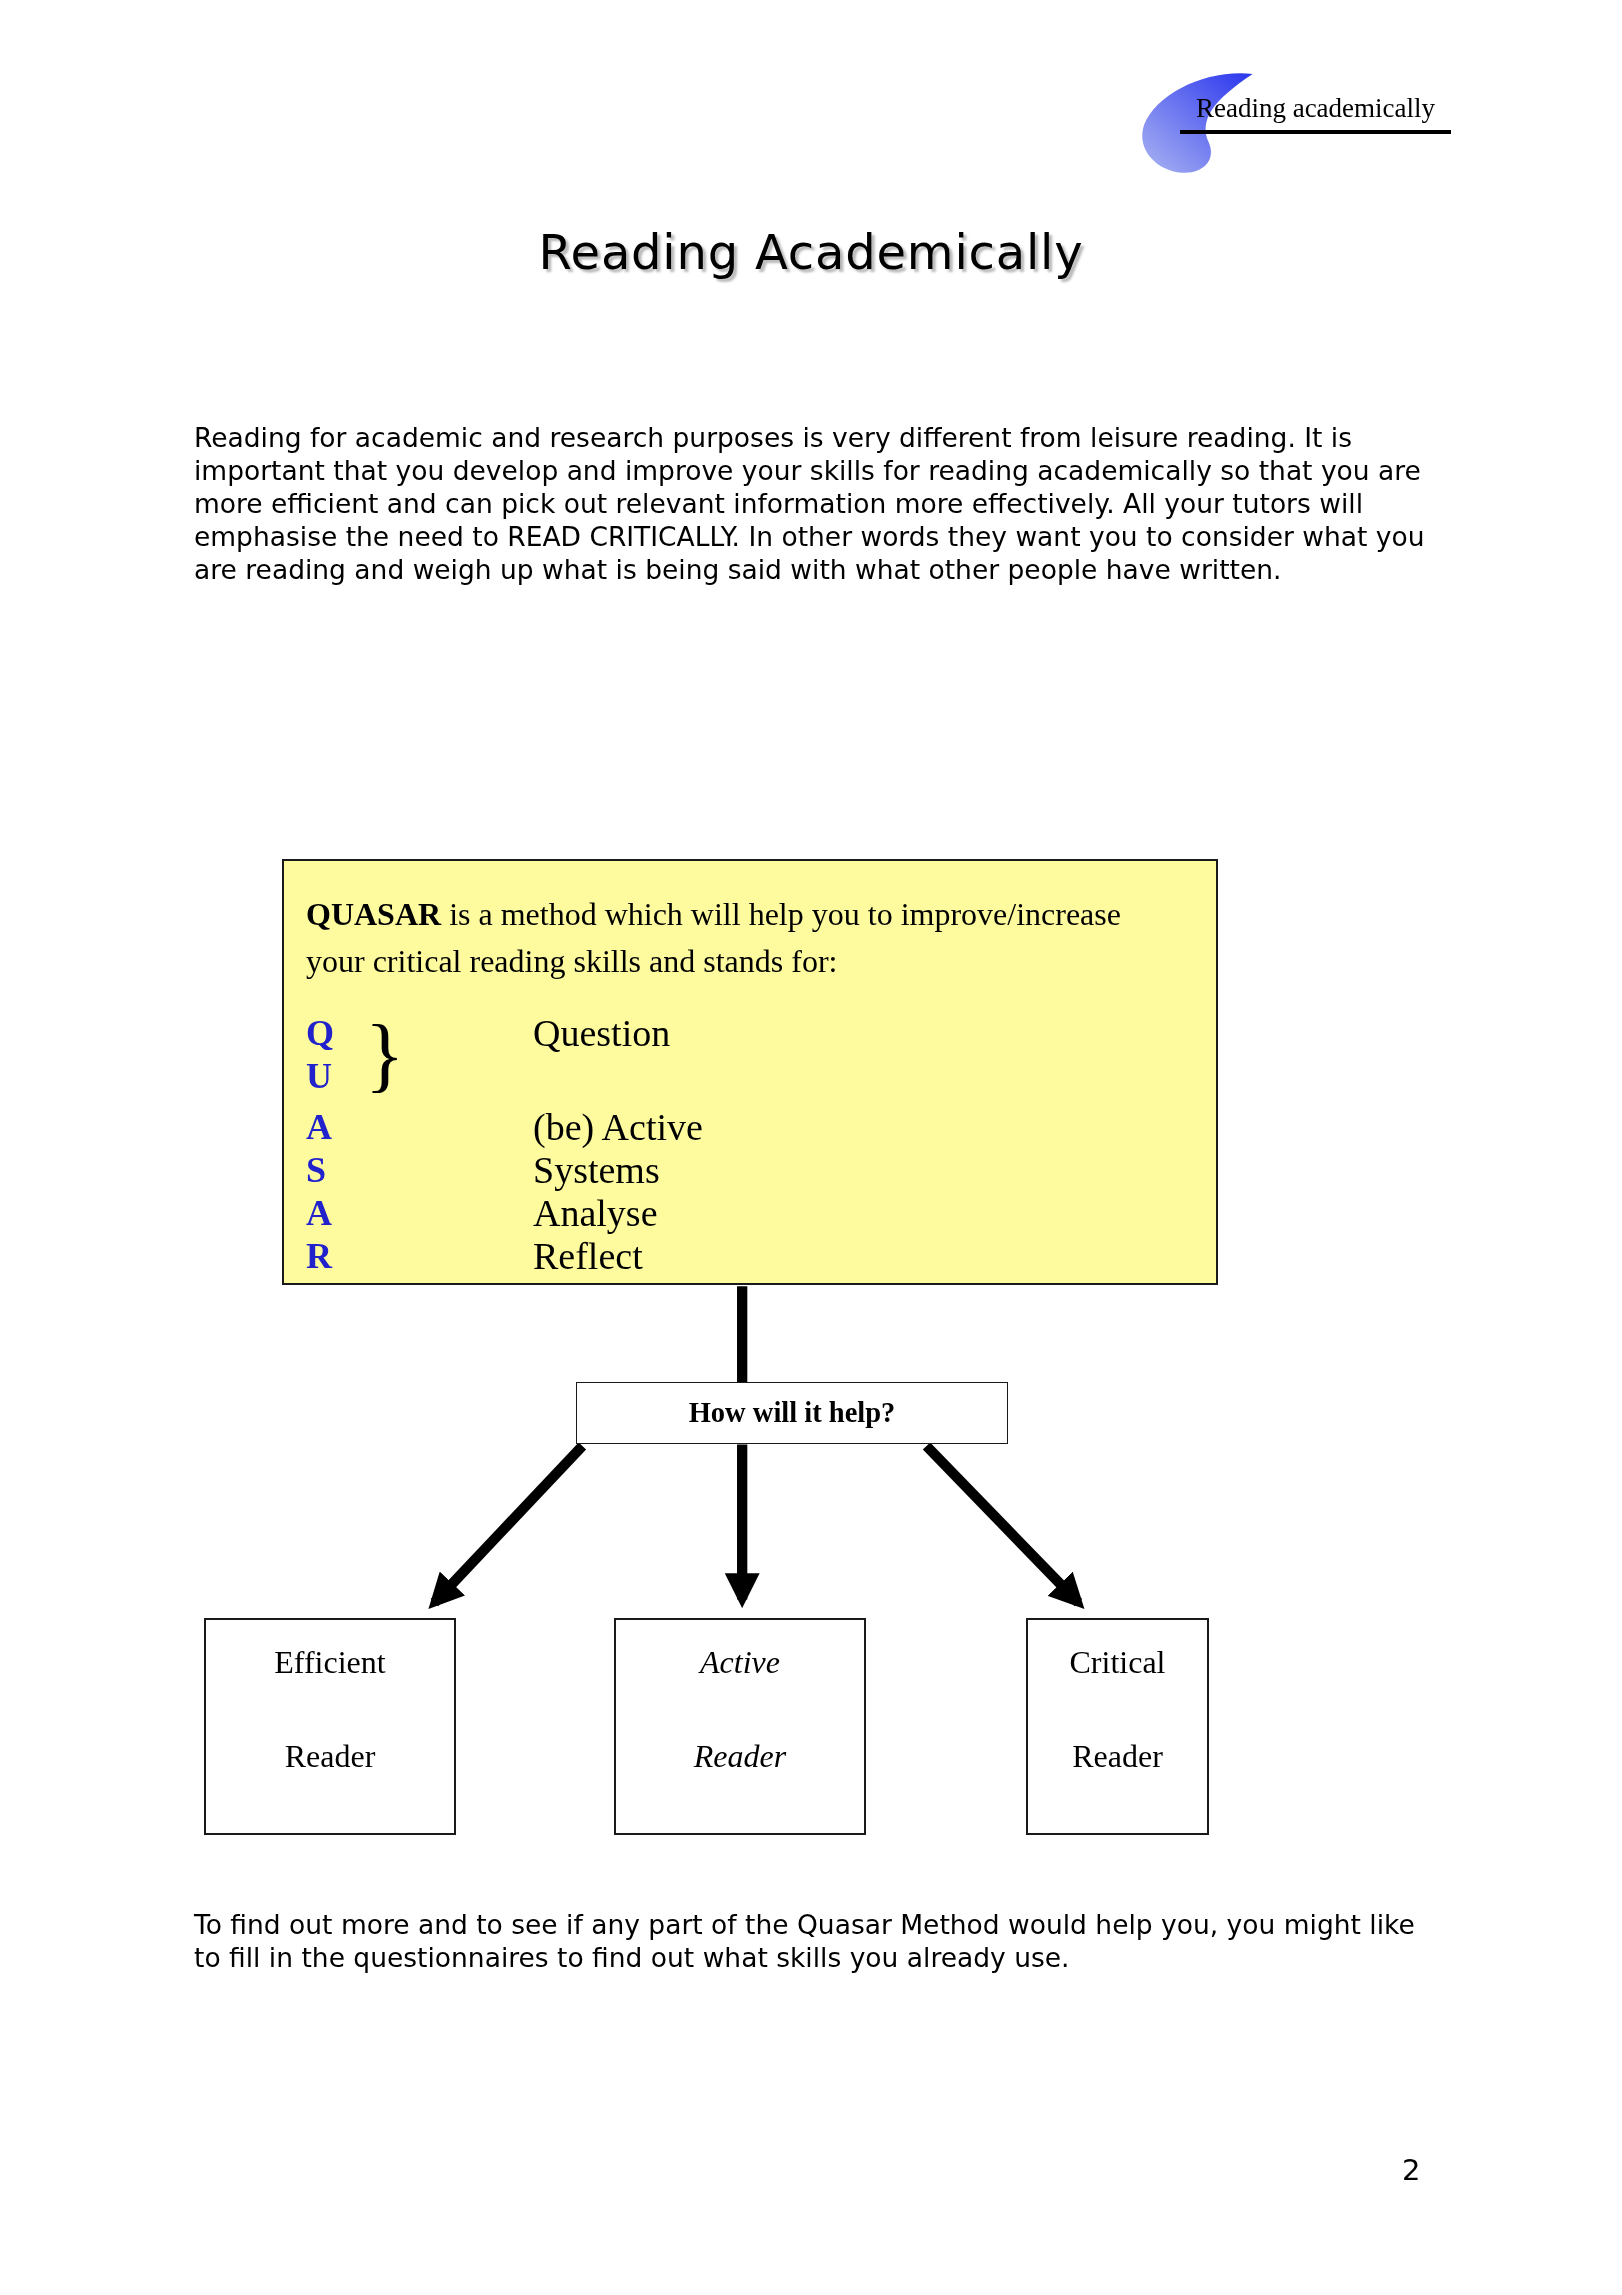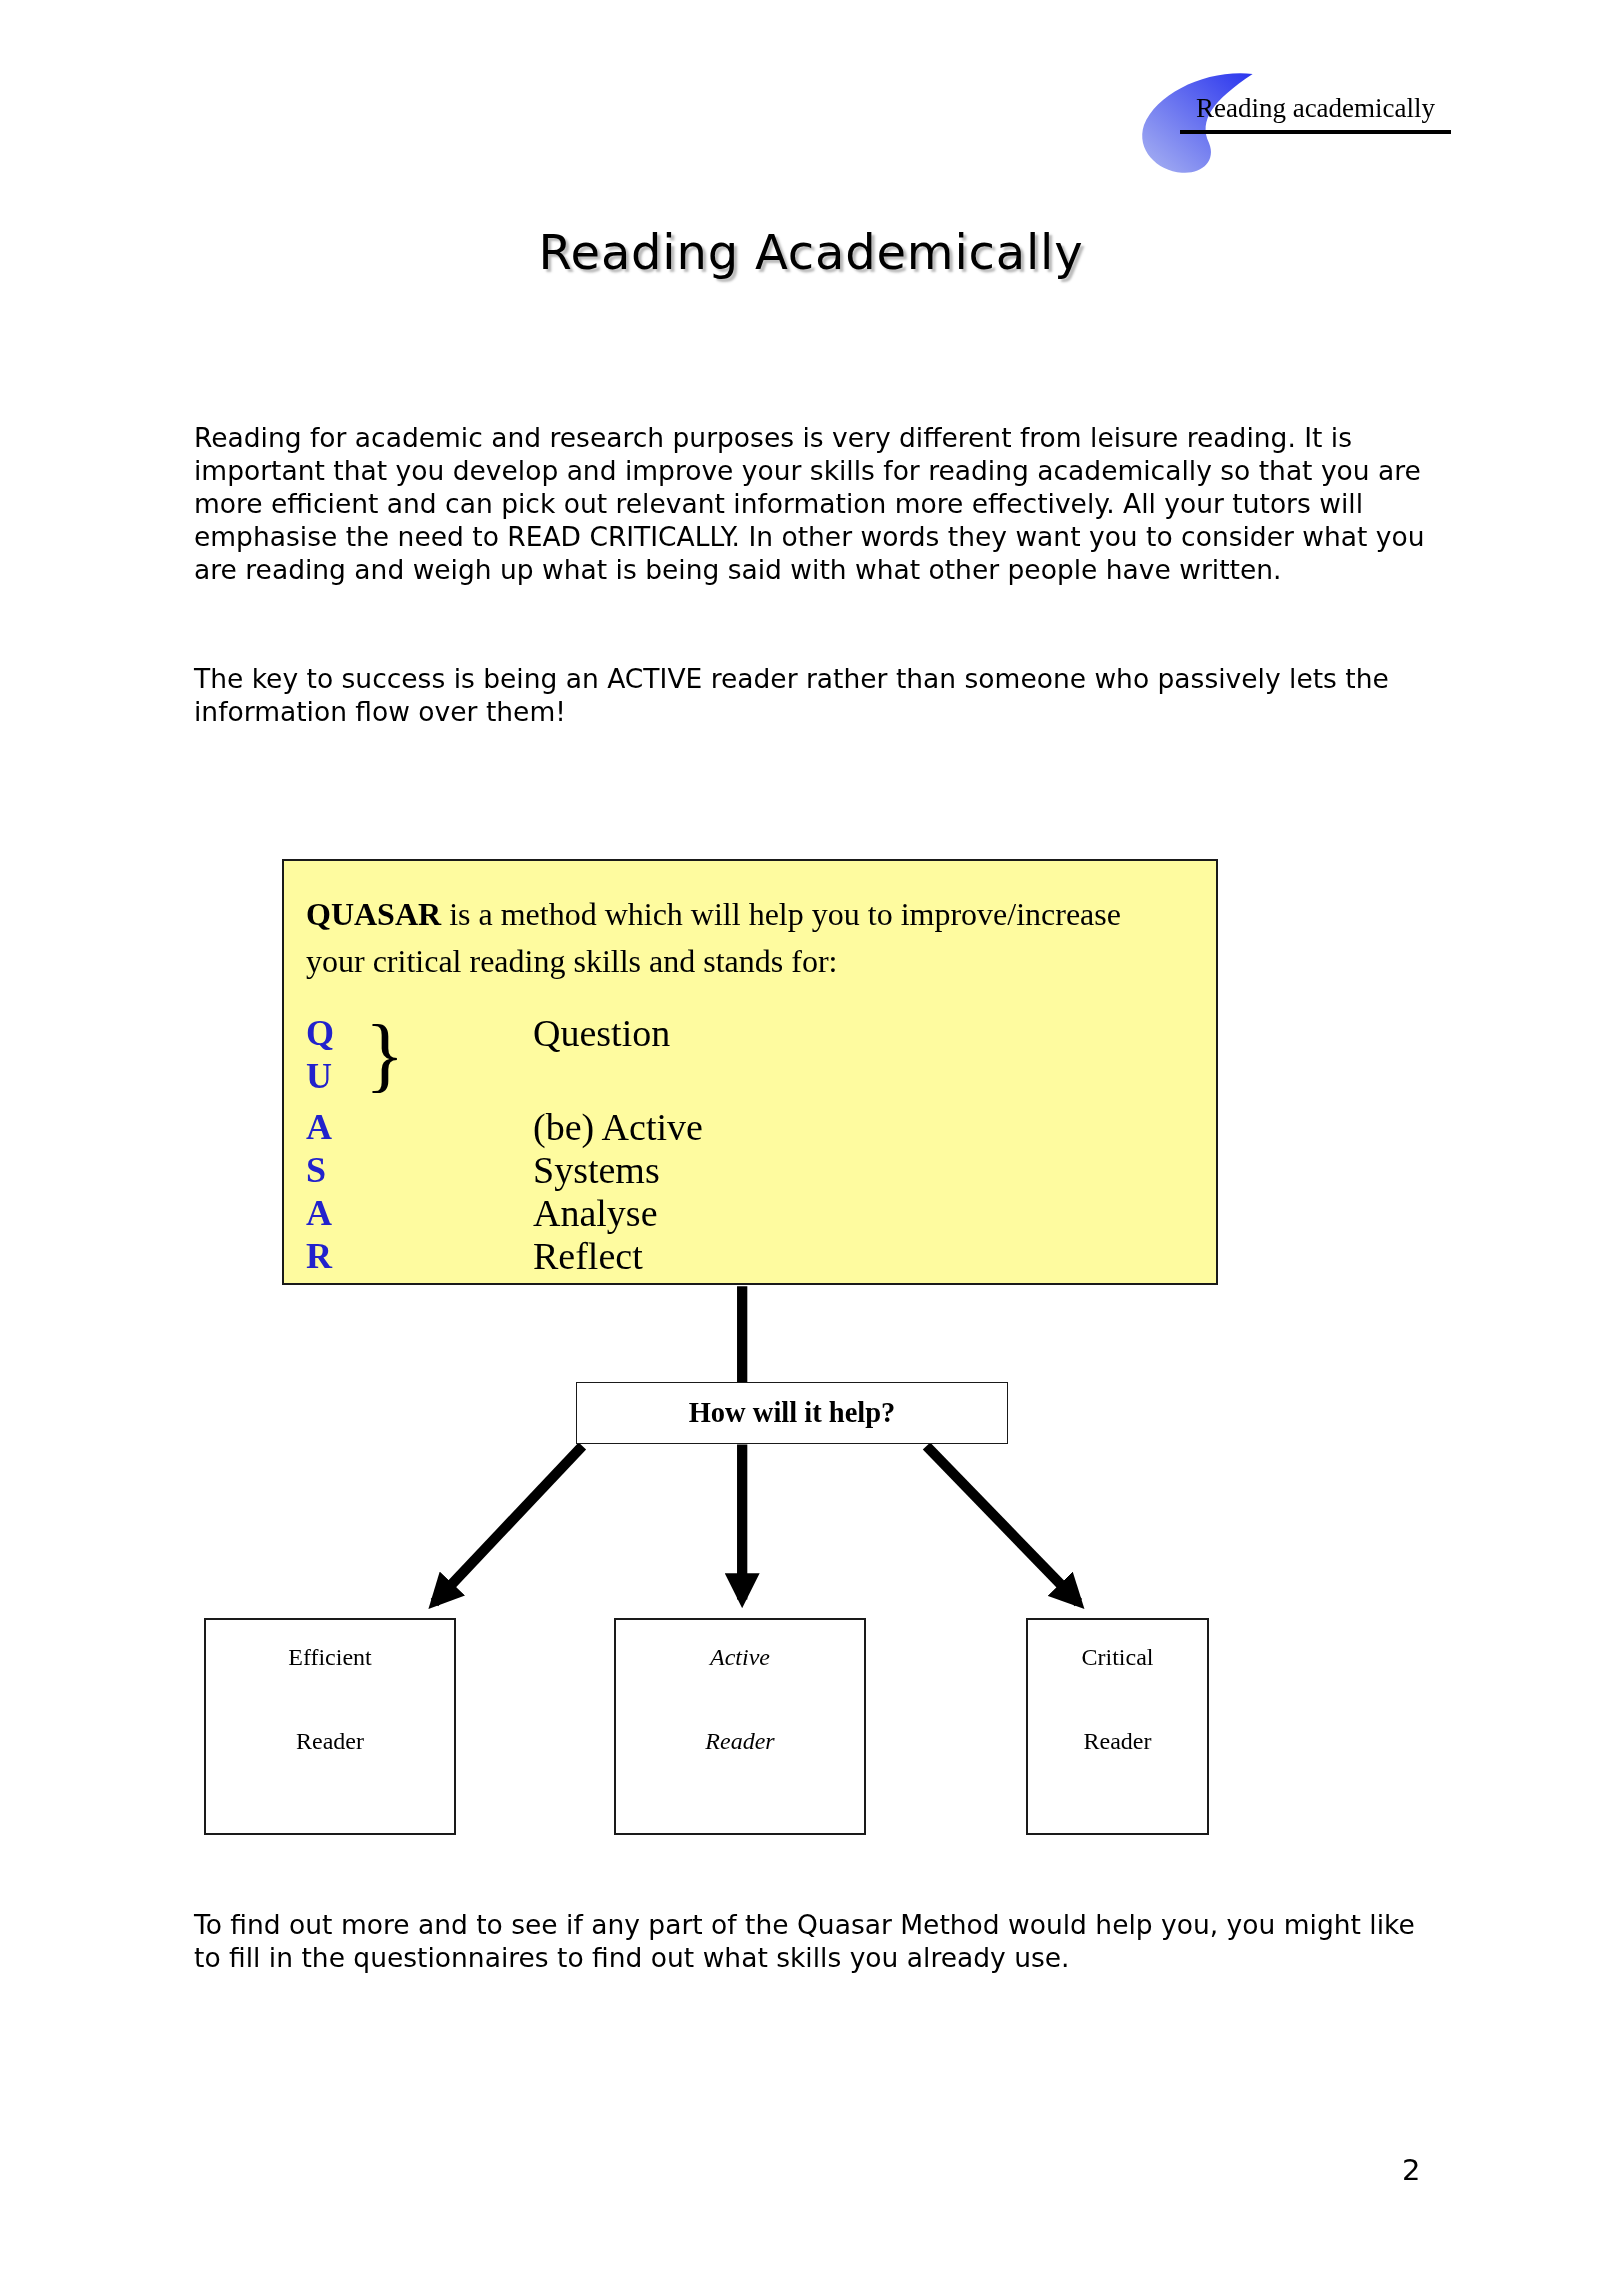--- a/index.html
+++ b/index.html
@@ -73,21 +73,21 @@
   .hwih-box{
     position:absolute;left:576px;top:1382px;width:432px;height:62px;
     border:1.6px solid #1a1a1a;background:#fff;box-sizing:border-box;
     display:flex;align-items:center;justify-content:center;
     font-size:28.5px;font-weight:bold;z-index:2;
   }
   .outcome-box{
     position:absolute;top:1618px;height:217px;
     border:2.4px solid #1a1a1a;background:#fff;box-sizing:border-box;
     display:flex;flex-direction:column;align-items:center;
-    padding-top:24px;font-size:24px;z-index:2;
+    padding-top:24px;font-size:32px;z-index:2;
   }
   .outcome-box .line2{margin-top:57px;}
   .box-efficient{left:204px;width:252px;}
   .box-active{left:614px;width:252px;font-style:italic;}
   .box-critical{left:1026px;width:183px;}
 
   
   .page-number{position:absolute;left:1402px;top:2153px;font-size:29px;}
 </style>
 </head>
@@ -107,21 +107,20 @@
     </svg>
     <div class="logo-text comic">Reading academically</div>
   </div>
 
   <div class="doc-title">Reading Academically</div>
 
 
   <div class="para p1">Reading for academic and research purposes is very different from leisure reading. It is important that you develop and improve your skills for reading academically so that you are more efficient and can pick out relevant information more effectively. All your tutors will emphasise the need to READ CRITICALLY. In other words they want you to consider what you are reading and weigh up what is being said with what other people have written.</div>
 
   <div class="para p2">
-    <div>The key to success is being an ACTIVE reader rather than someone who passively lets the information flow over them!</div>
   </div>
 
   <div class="quasar-box">
     <div class="quasar-intro comic">
       <b>QUASAR</b><span> is a method which will help you to improve/increase your critical reading skills and stands for:</span>
     </div>
     <div class="acronym">
       <div class="acro-brace comic">}</div>
       <div class="acro-row">
         <span class="acro-letter comic">Q</span>

